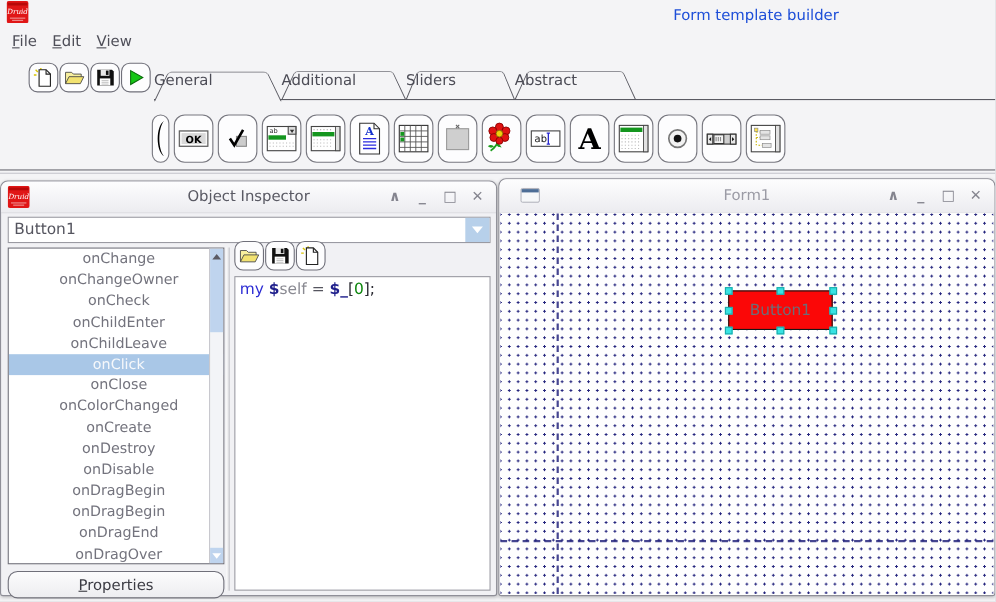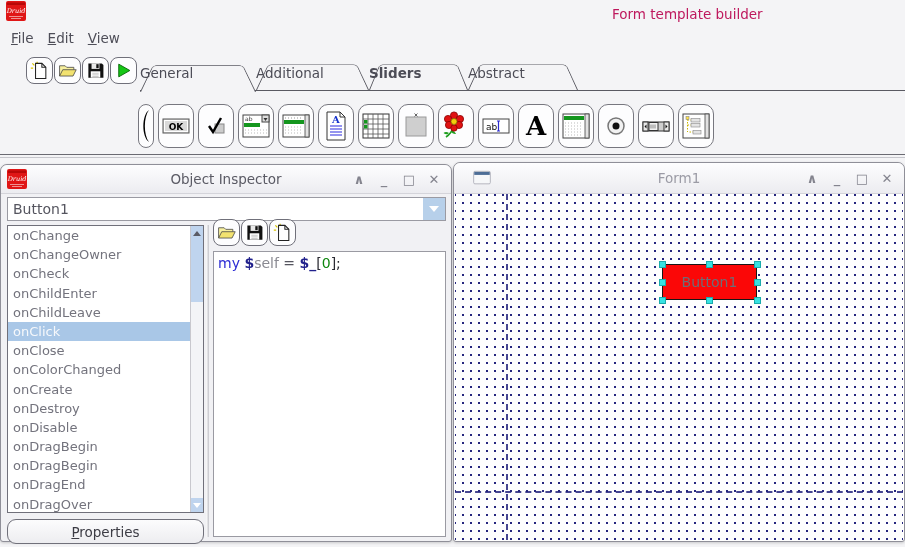--- a/index.html
+++ b/index.html
@@ -1,20 +1,20 @@
 <!DOCTYPE html>
 <html><head>
 <meta charset="utf-8">
 <style>
   html,body{margin:0;padding:0;background:#d8d8dc;}
   #screen{position:relative;width:905px;height:547px;background:#f4f4f6;overflow:hidden;
           font-family:"DejaVu Sans", sans-serif;color:#4e4e58;}
   
   .app-logo{position:absolute;left:6px;top:1px;width:20px;height:21px;}
-  .app-title{position:absolute;left:612px;top:6px;font-size:13.5px;color:#be185d;}
+  .app-title{position:absolute;left:612px;top:6px;font-size:13.5px;color:#1d4ed8;}
   .menubar{position:absolute;left:11px;top:30px;display:flex;gap:14px;font-size:13.5px;color:#4e4e58;}
   .menu-item{display:inline-block;cursor:default;}
   .menu-item::first-letter{text-decoration:underline;}
   .toolbar{display:flex;gap:1px;}
   #main-toolbar{position:absolute;left:26px;top:57px;}
   .tbtn{width:27px;height:27px;border:1.3px solid #70707a;border-radius:8px;background:#fdfdfe;
         display:flex;align-items:center;justify-content:center;box-sizing:border-box;}
   .tbtn svg{width:19px;height:19px;display:block;}
   
   #tabs{position:absolute;left:140px;top:57px;height:33px;display:flex;}
@@ -47,21 +47,21 @@
   #oi{left:0;top:164px;width:452px;height:378px;}
   #oi .title{color:#5a5a64;}
   
   #oi-combo{position:absolute;left:6px;top:32px;width:439px;height:24px;background:#fff;
             border:1px solid #9a9aa2;display:flex;align-items:center;box-sizing:border-box;}
   #oi-combo .combo-text{flex:1;padding-left:5px;font-size:14px;color:#55555f;}
   .combo-btn{width:22px;align-self:stretch;background:#b7d0ea;display:flex;align-items:center;justify-content:center;}
   .combo-btn::after{content:"";border:5px solid transparent;border-top:6px solid #fff;margin-top:5px;}
   
   #events{position:absolute;left:6px;top:60px;width:197px;height:288px;background:#fff;
-          border:1px solid #70707a;box-sizing:border-box;overflow:hidden;}
+          border:1px solid #70707a;box-sizing:border-box;overflow:hidden;text-align:center;}
   .evt{height:19.2px;line-height:19.2px;padding-left:5px;font-size:13px;color:#73737d;white-space:nowrap;}
   .evt.selected{background:#a9c7e7;color:#f6f8fb;}
   .vsb{position:absolute;right:0;top:0;width:13px;height:100%;background:#f3f4f7;border-left:1px solid #c8c8ce;box-sizing:border-box;}
   .vsb .up{position:absolute;top:0;left:0;right:0;height:14px;background:#bfd4ee;display:flex;align-items:center;justify-content:center;}
   .vsb .up::after{content:"";border:4px solid transparent;border-bottom:5px solid #5a5a64;margin-top:-4px;}
   .vsb .thumb{position:absolute;top:14px;left:0;right:0;height:62px;background:#bfd4ee;}
   .vsb .down{position:absolute;bottom:0;left:0;right:0;height:14px;background:#bfd4ee;display:flex;align-items:center;justify-content:center;}
   .vsb .down::after{content:"";border:4px solid transparent;border-top:5px solid #fff;margin-bottom:-4px;}
   
   #props{position:absolute;left:6px;top:354px;width:197px;height:25px;border:1.3px solid #70707a;
@@ -146,21 +146,21 @@
 
   <div id="tabs">
       <div class="tab selected" style="width: 116px;">
         <div class="trap"></div>
         <span class="tab-label">General</span>
       </div>
       <div class="tab" style="width: 113px;">
         <div class="trap"></div>
         <span class="tab-label">Additional</span>
       </div>
-      <div class="tab" style="width: 99px; font-weight: bold;">
+      <div class="tab" style="width: 99px;">
         <div class="trap"></div>
         <span class="tab-label">Sliders</span>
       </div>
       <div class="tab" style="width: 110px;">
         <div class="trap"></div>
         <span class="tab-label">Abstract</span>
       </div>
     </div>
   <div id="tabline"></div>
 

